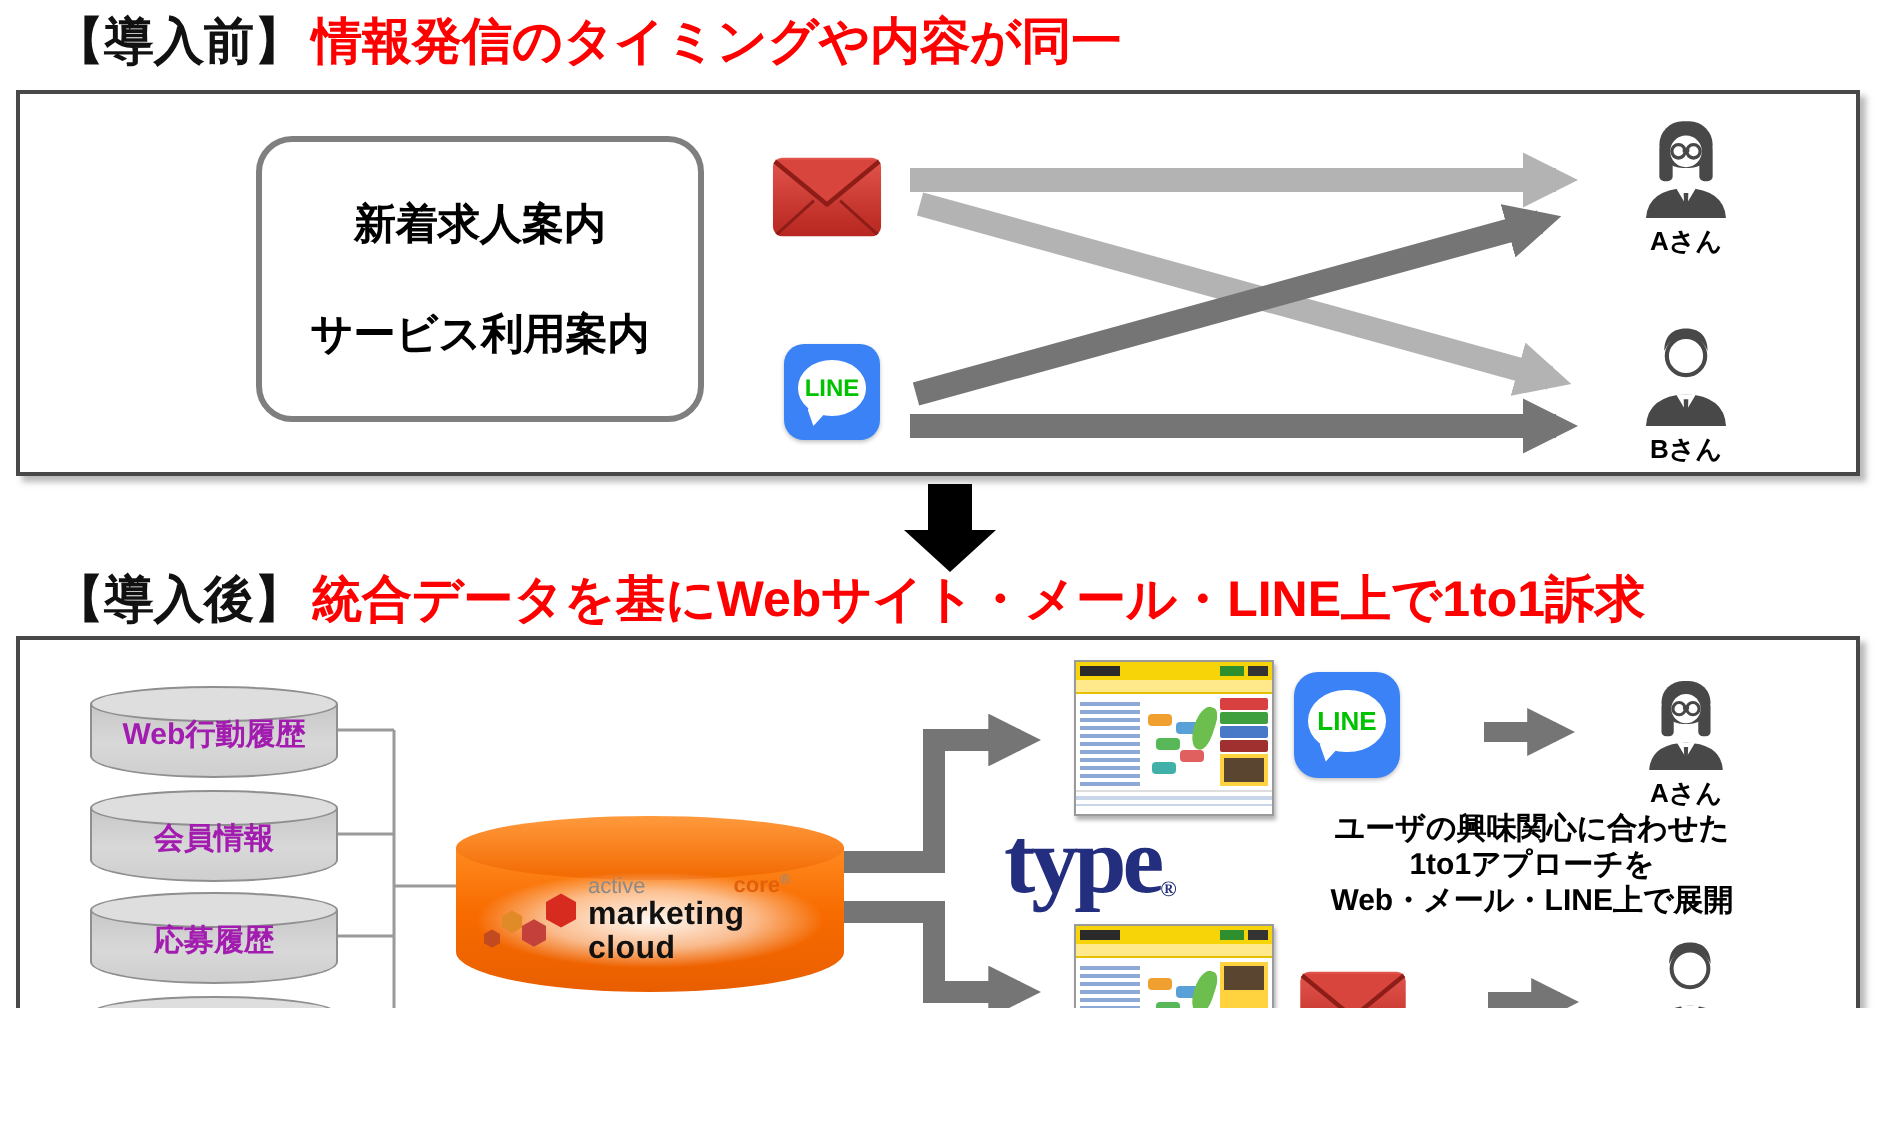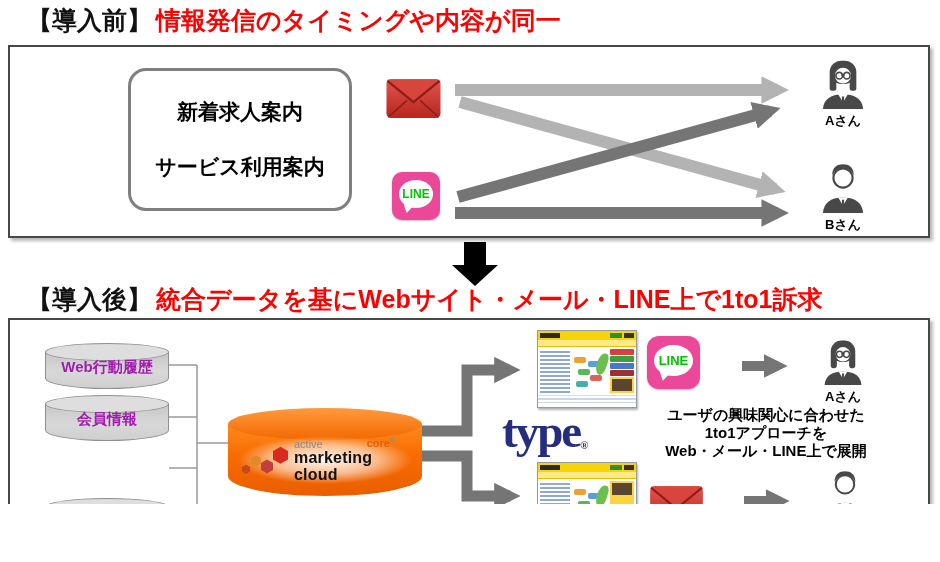--- a/index.html
+++ b/index.html
@@ -27,21 +27,21 @@
     border:3px solid #7f7f7f; border-radius:18px; background:#fff;
     display:flex; flex-direction:column; justify-content:space-evenly; align-items:center;
     font-size:21px; font-weight:bold; color:#000;
   }
 
   
   .envelope { position:absolute; }
   .envelope svg { display:block; width:100%; height:100%; }
 
   
-  .line-icon { position:absolute; background:#ec4899; border-radius:10px;
+  .line-icon { position:absolute; background:#3b82f6; border-radius:10px;
                box-shadow:0 1px 2px rgba(0,0,0,.25); }
   .line-bubble { position:absolute; left:14%; top:17%; width:72%; height:58%;
                  background:#fff; border-radius:50%;
                  display:flex; align-items:center; justify-content:center; }
   .line-bubble::after { content:""; position:absolute; left:14%; bottom:-5px;
                  width:9px; height:9px; background:#fff;
                  clip-path:polygon(0 0,100% 30%,35% 100%); }
   .line-text { color:#00c300; font-weight:bold; font-size:12px; letter-spacing:0; }
 
   
@@ -222,20 +222,25 @@
     <div class="gcyl" style="top:23px;">
       <div class="cyl-body"></div>
       <div class="cyl-top"></div>
       <div class="cyl-label">Web行動履歴</div>
     </div>
     <div class="gcyl" style="top:75px;">
       <div class="cyl-body"></div>
       <div class="cyl-top"></div>
       <div class="cyl-label">会員情報</div>
     </div>
+    <div class="gcyl" style="top:126px;">
+      <div class="cyl-body"></div>
+      <div class="cyl-top"></div>
+      <div class="cyl-label">応募履歴</div>
+    </div>
     <div class="gcyl" style="top:178px;">
       <div class="cyl-body"></div>
       <div class="cyl-top"></div>
       <div class="cyl-label">希望職種</div>
     </div>
 
     <svg class="overlay" width="918" height="232" viewBox="0 0 918 232">
       <defs>
         <marker id="headD2" viewBox="0 0 10 10" refX="6" refY="5" markerWidth="2.4" markerHeight="2.4" orient="auto" markerUnits="strokeWidth">
           <path d="M0,0 L10,5 L0,10 Z" fill="#757575"></path>

